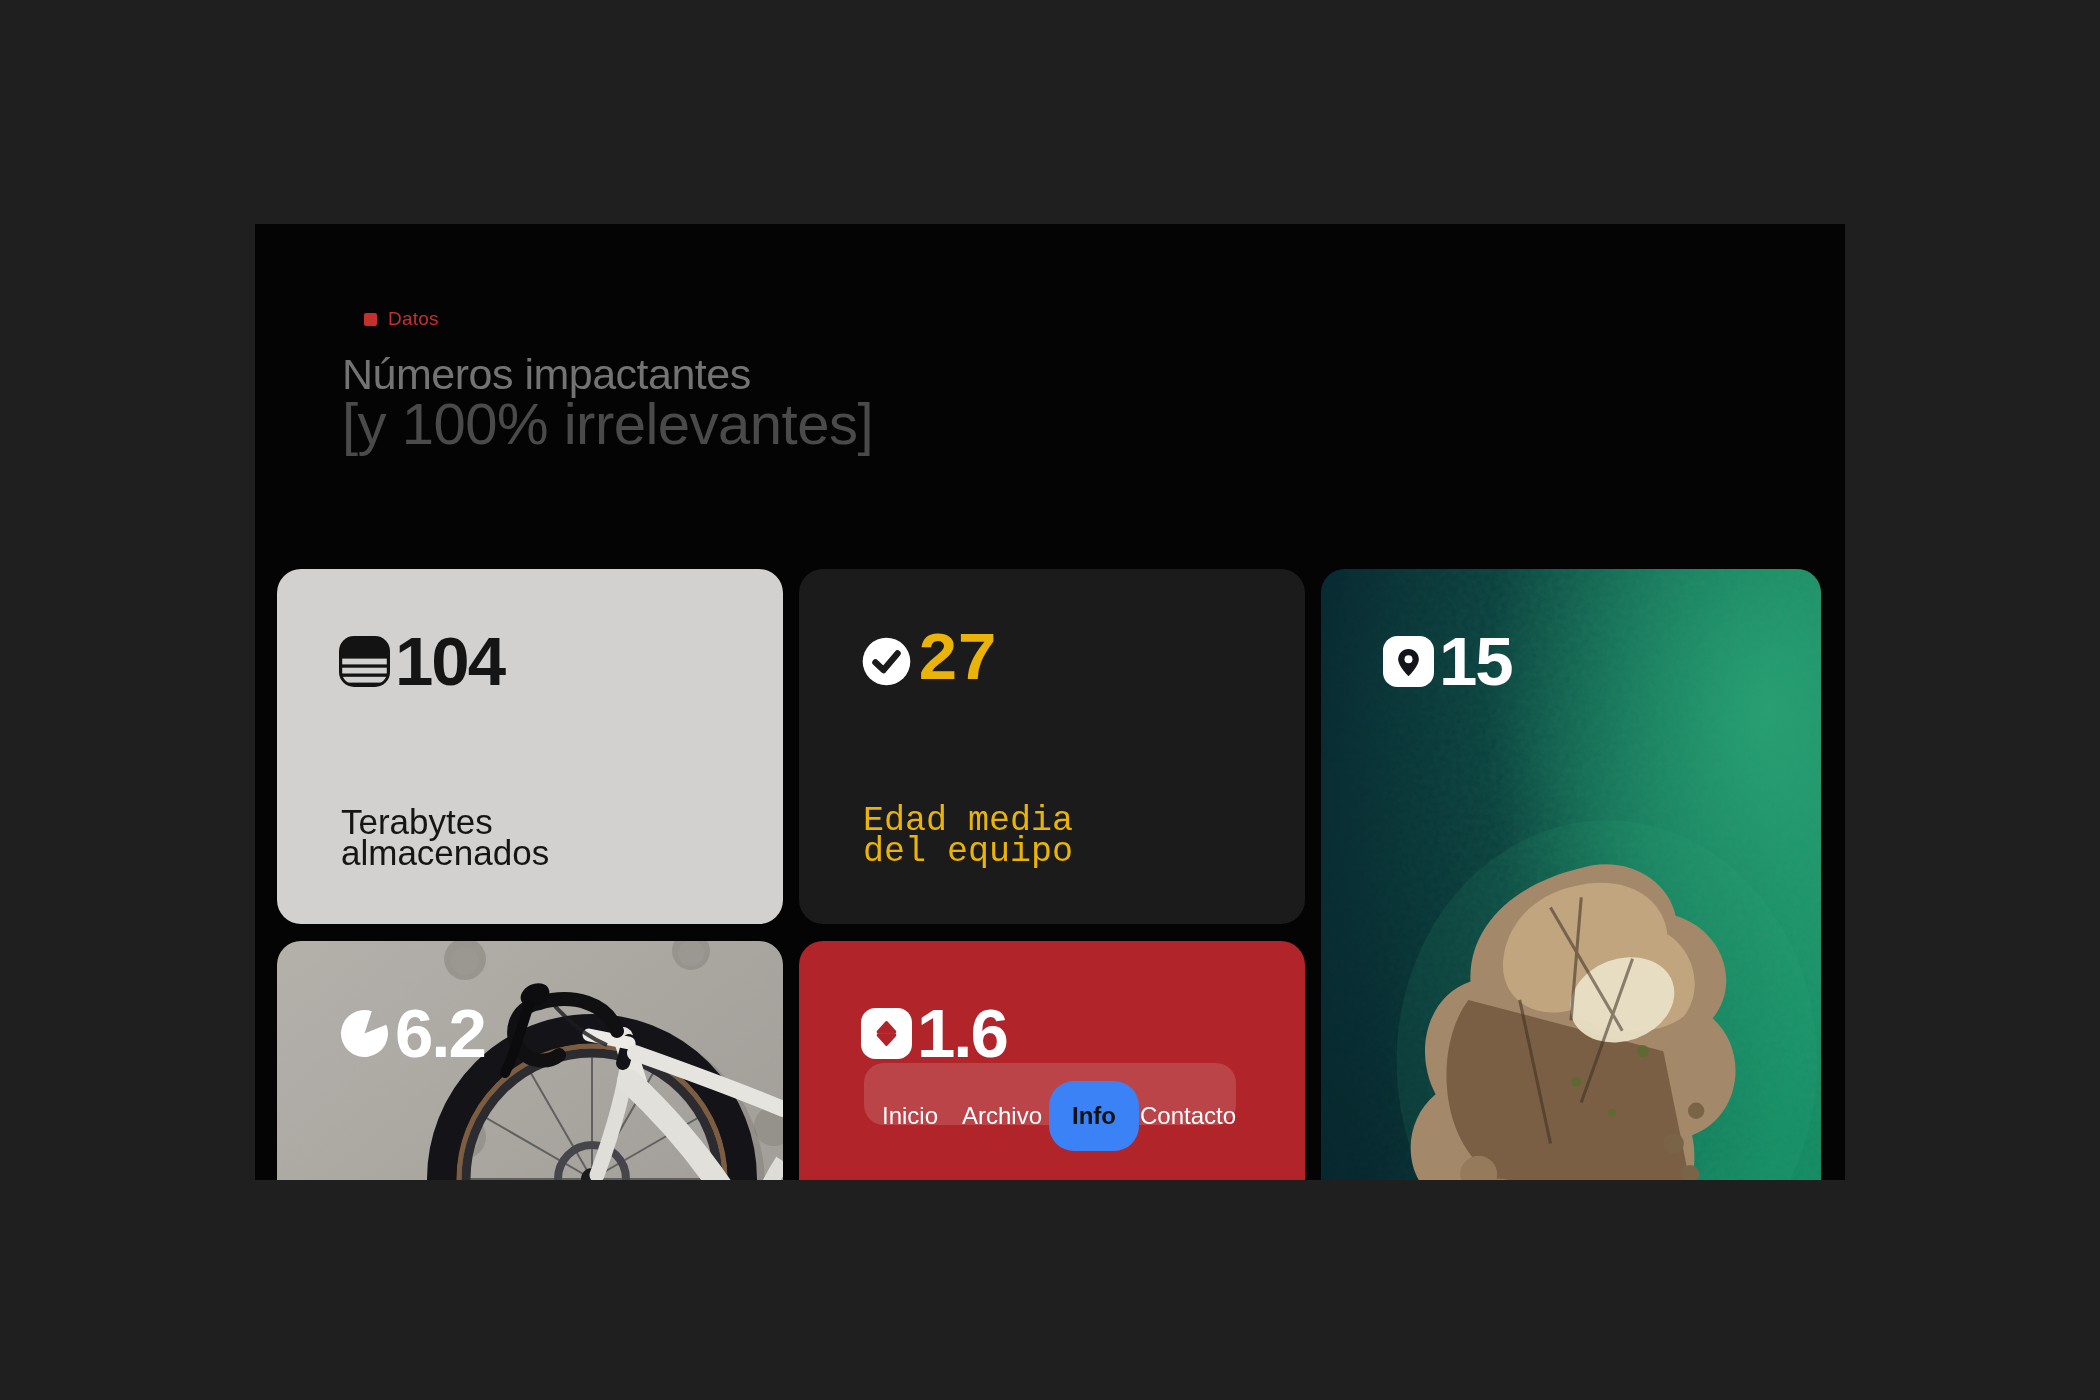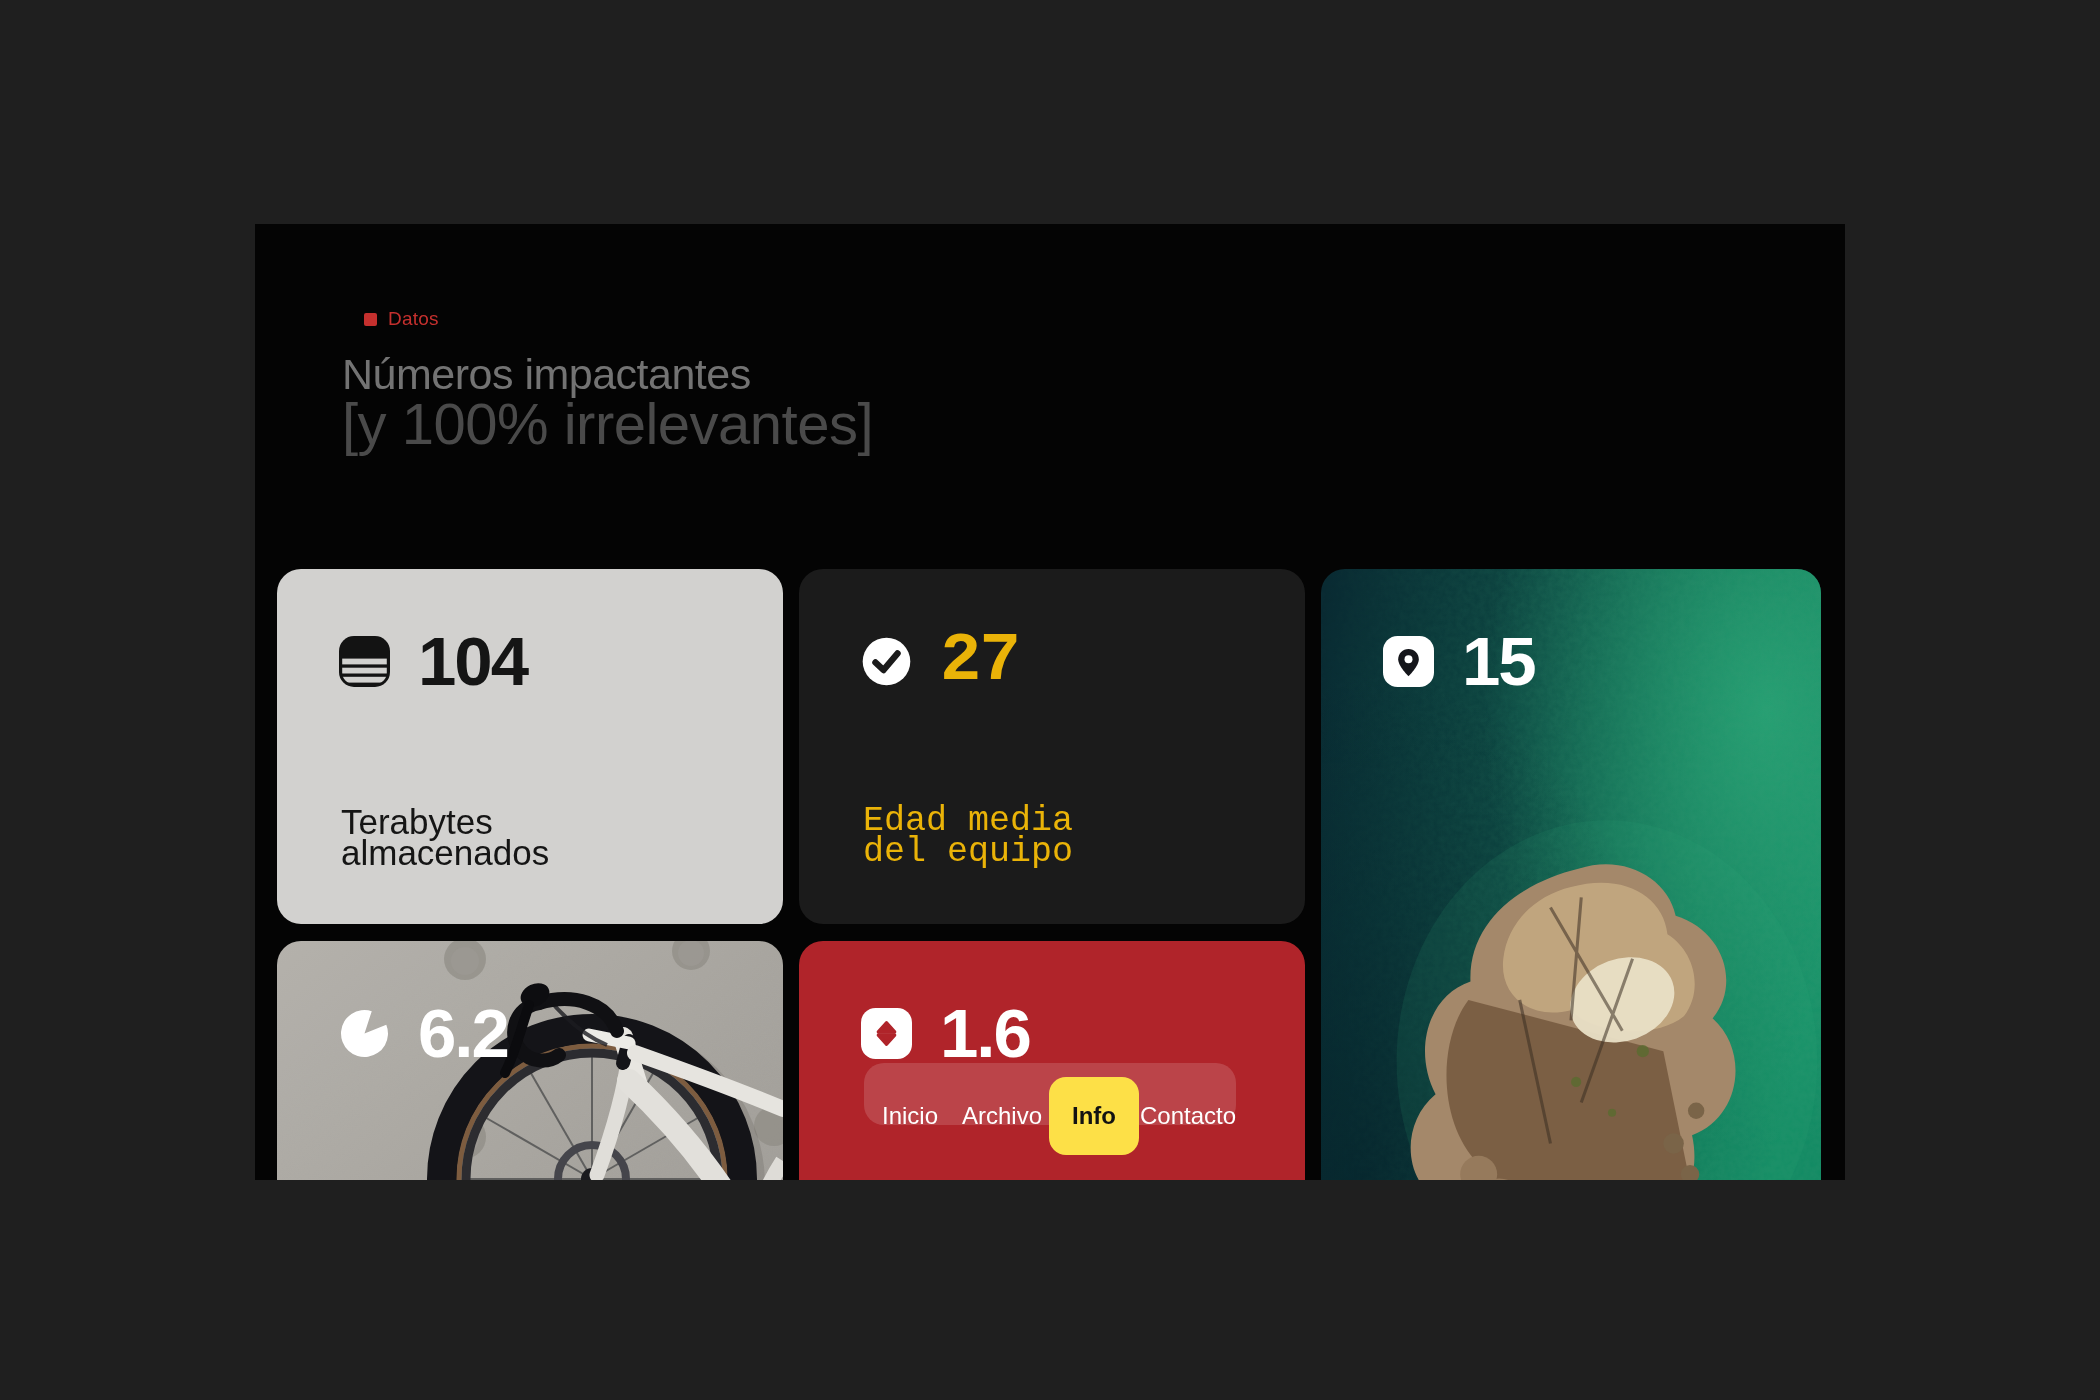--- a/index.html
+++ b/index.html
@@ -19,33 +19,33 @@
   .subtitle{font-size:58px;line-height:50px;font-weight:400;color:var(--muted);letter-spacing:-.5px;}
   
   .grid{position:absolute;left:22px;top:345px;display:grid;
         grid-template-columns:506px 506px 500px;grid-template-rows:355px 420px;
         column-gap:16px;row-gap:17px;}
   .card{position:relative;border-radius:24px;overflow:hidden;}
   .card.light{background:var(--card-light);color:#151515;}
   .card.dark{background:var(--card-dark);color:#eab308;font-family:Liberation Mono, monospace;}
   .card.red{background:var(--card-red);color:#fff;}
   .card.tall{grid-column:3;grid-row:1 / span 2;}
-  .statrow{position:absolute;left:62px;top:58px;display:flex;align-items:center;gap:28px;z-index:2;}
+  .statrow{position:absolute;left:62px;top:58px;display:flex;align-items:center;gap:5px;z-index:2;}
   .icon{width:51px;height:51px;display:block;flex:0 0 51px;}
   .num{font-size:69px;font-weight:700;letter-spacing:-2px;line-height:1;}
   .photo-num{color:#fff;}
   .caption{position:absolute;left:64px;bottom:56px;font-size:35px;line-height:31px;font-weight:400;z-index:2;}
   .photo{position:absolute;inset:0;width:100%;height:100%;display:block;}
   
   .navbar{position:absolute;left:65px;top:122px;width:372px;height:62px;border-radius:20px;
           background:var(--nav-bar);display:flex;align-items:center;z-index:2;}
   .navcell{flex:1;display:flex;align-items:center;justify-content:center;height:100%;cursor:pointer;margin-top:44px;}
   .navcell .lbl{font-size:24px;color:#ffffff;}
-  .navcell .pill{display:flex;align-items:center;height:78px;padding:0 23px;border-radius:17px;
-                 background:#fde047;color:#121212;font-size:24px;font-weight:600;}
+  .navcell .pill{display:flex;align-items:center;height:70px;padding:0 23px;border-radius:25px;
+                 background:#3b82f6;color:#121212;font-size:24px;font-weight:600;}
 </style>
 </head>
 <body>
 
 <div class="slide">
 
   <div class="header">
     <div class="eyebrow">
       <span class="sq"></span>
       <span class="txt">Datos</span>

